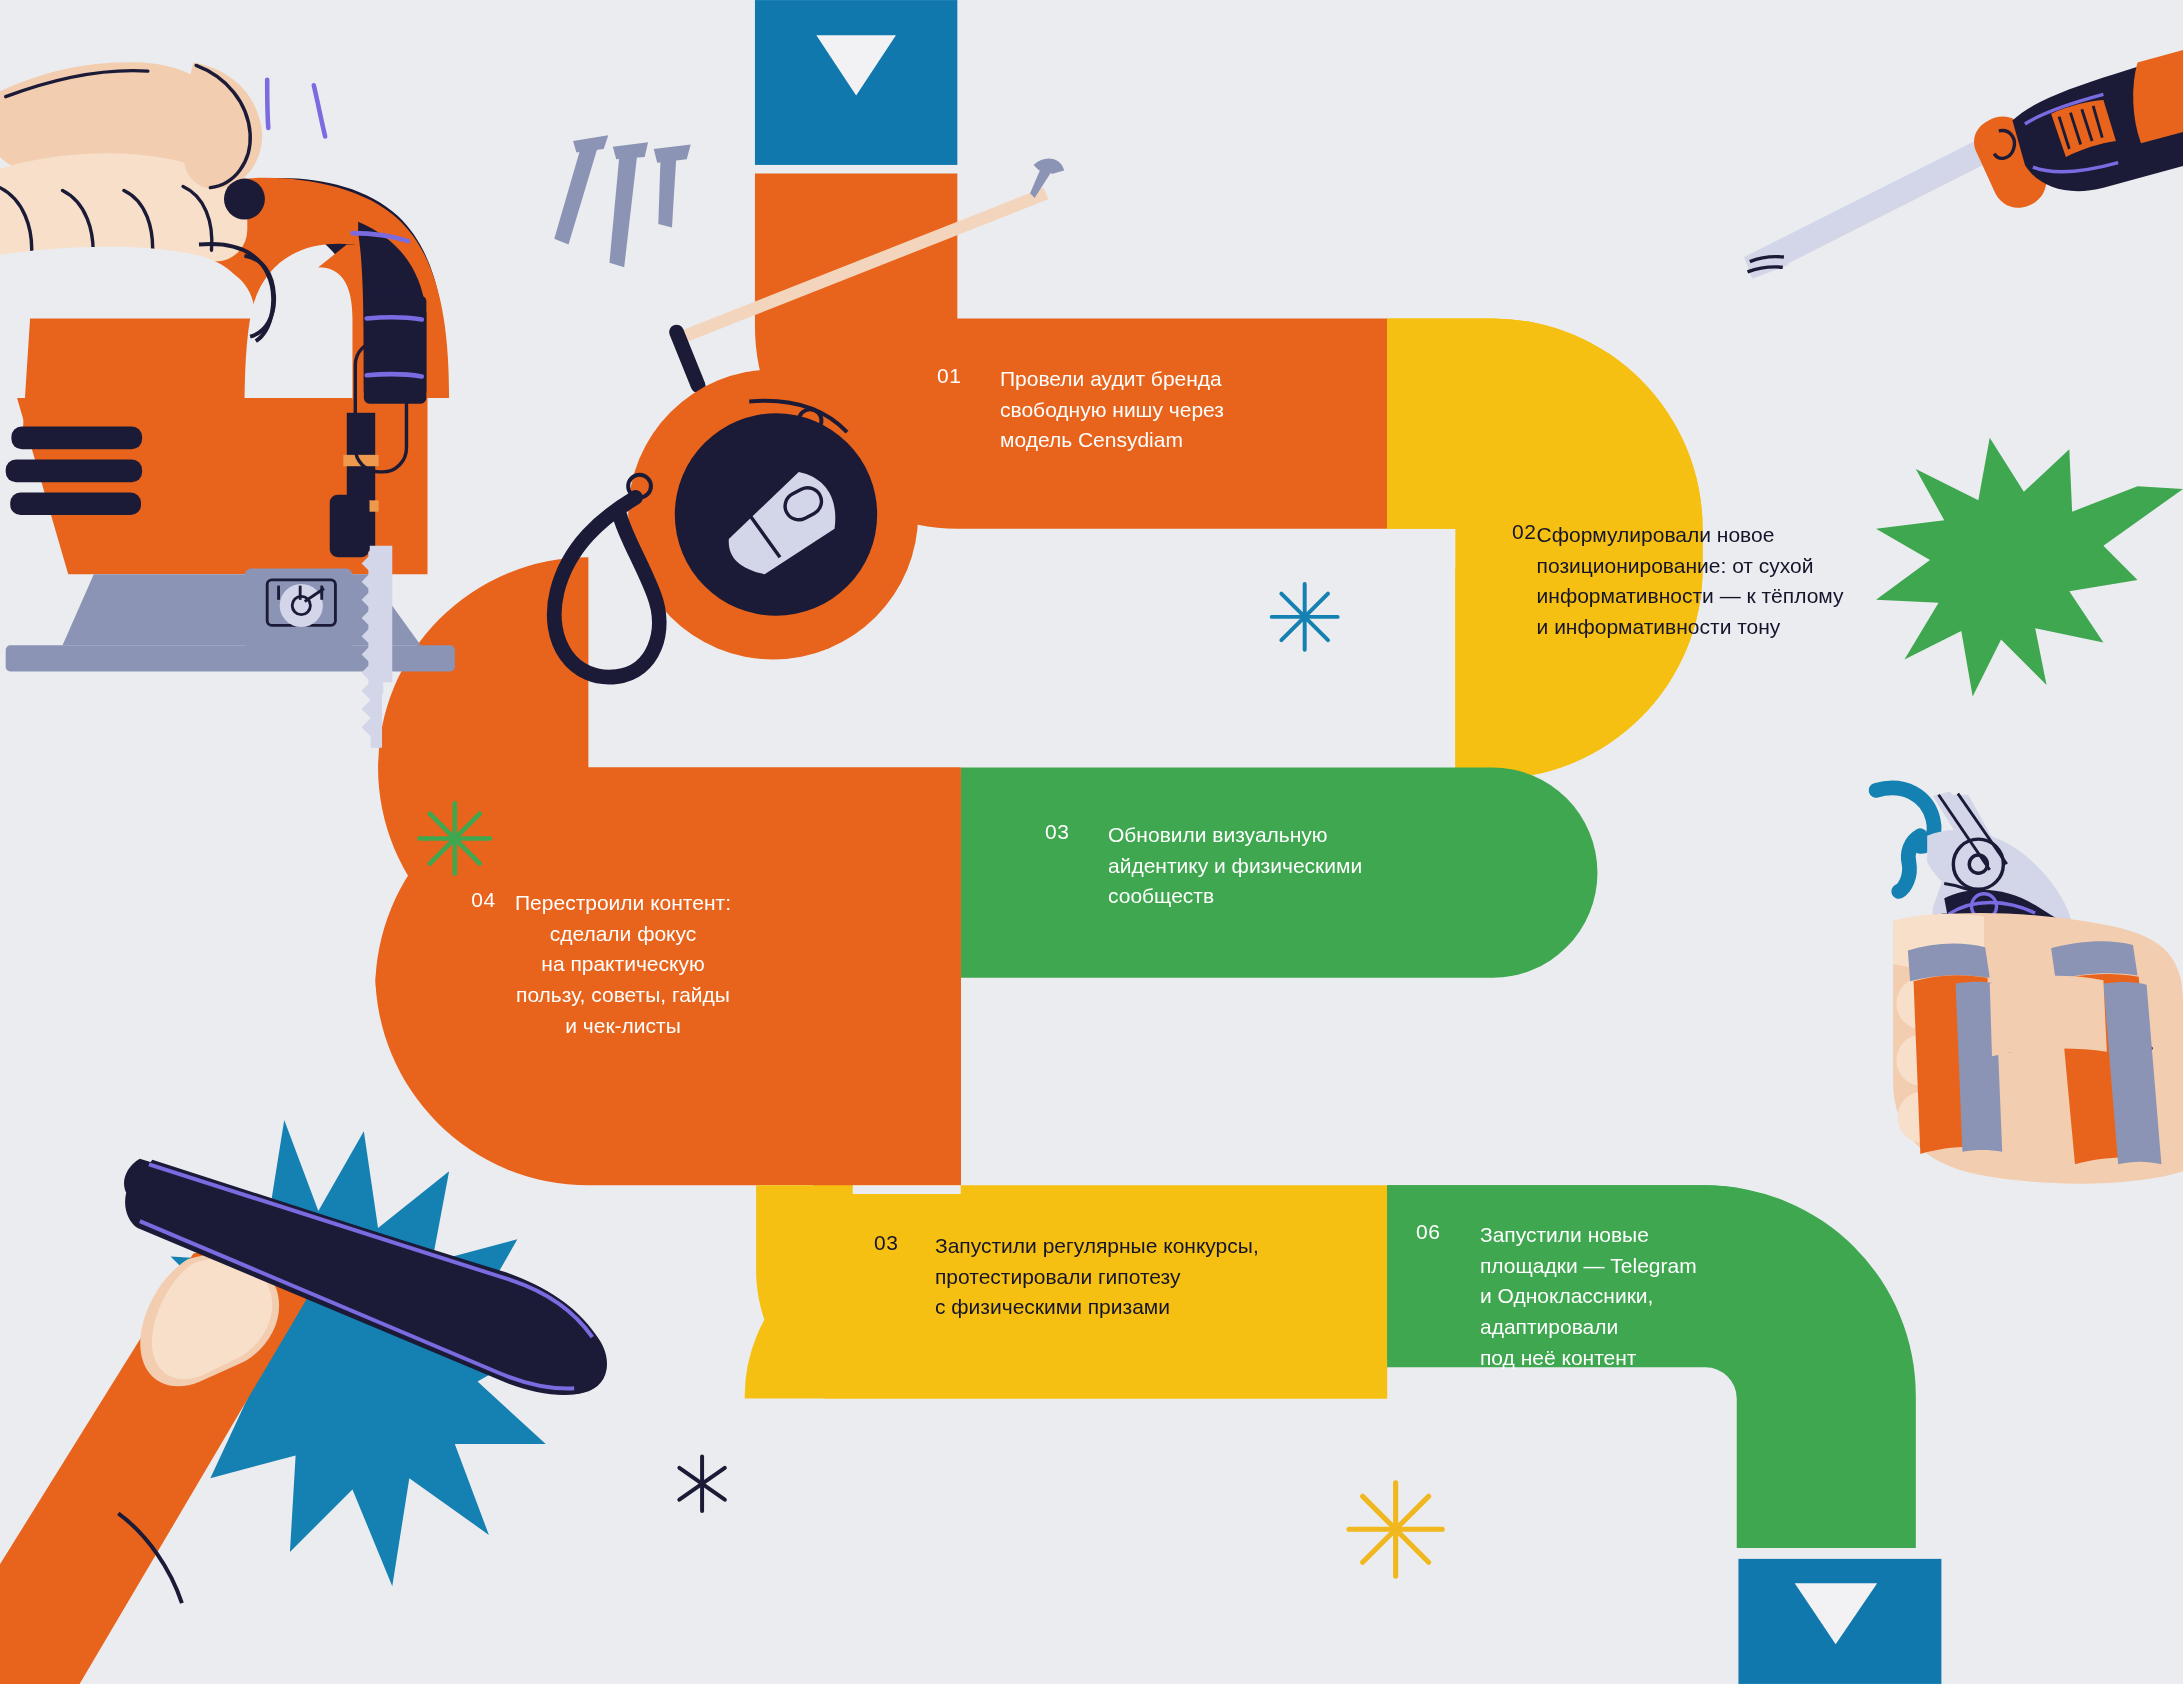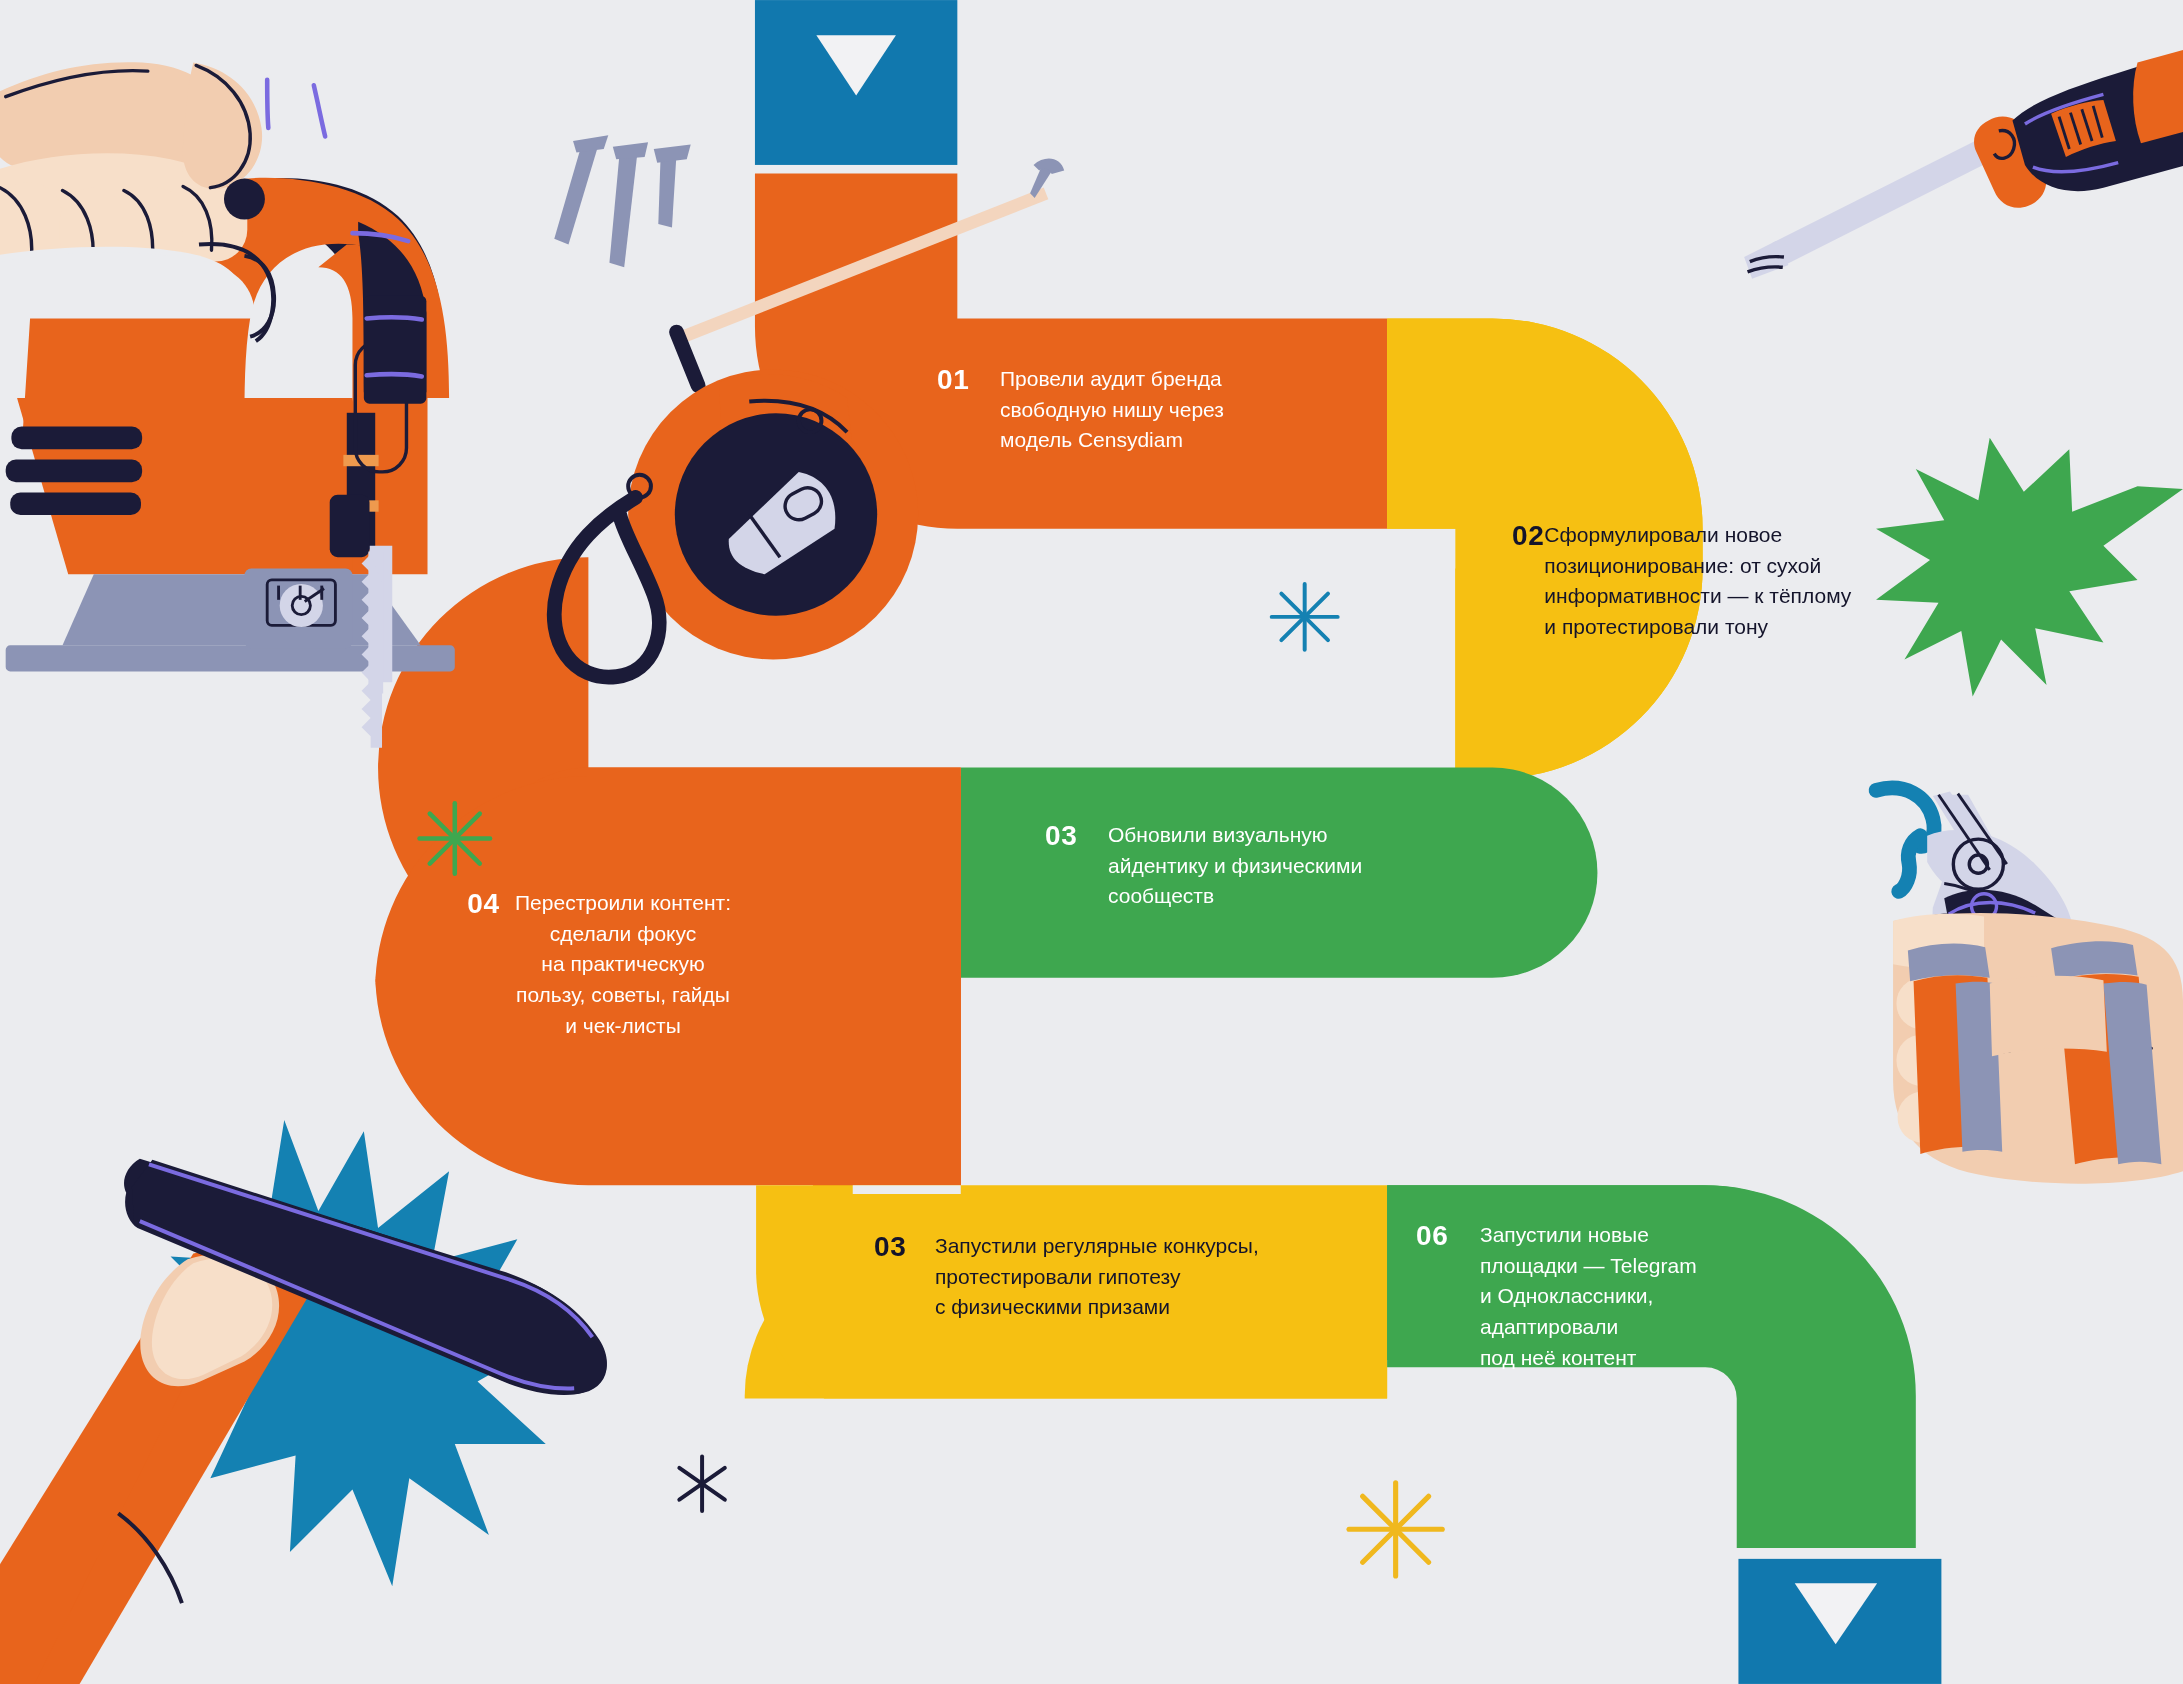--- a/index.html
+++ b/index.html
@@ -1,20 +1,20 @@
 <!DOCTYPE html>
 <html style="font-size:9px"><head>
 <meta charset="utf-8">
 <style>
   html,body{margin:0;padding:0;background:#EBEBEE;}
   body{font-family:"Liberation Sans",sans-serif;}
   #stage{position:relative;width:2183px;height:1684px;background:#EBECEF;overflow:hidden;}
   #art{position:absolute;inset:0;width:2183px;height:1684px;}
   .txt{position:absolute;display:flex;align-items:flex-start;}
-  .num{font-size:28px;font-weight:700;letter-spacing:0.6px;white-space:nowrap;}
+  .num{font-size:21px;font-weight:400;letter-spacing:0.6px;white-space:nowrap;}
   .body{font-size:21px;line-height:1.46;font-weight:400;}
   .light .num,.light .body{color:#FFFFFF;}
   .dark .num,.dark .body{color:#14142B;}
 </style>
 </head>
 <body>
 
 <div id="stage">
 
   <svg id="art" viewBox="0 0 3840 2962" xmlns="http://www.w3.org/2000/svg">
@@ -389,21 +389,21 @@
       <div>модель Censydiam</div>
     </div>
   </div>
 
   <div class="txt dark" style="left:1512px;top:520px;flex-direction:row;">
     <div class="num" style="margin-bottom:35px">02</div>
     <div class="body">
       <div>Сформулировали новое</div>
       <div>позиционирование: от сухой</div>
       <div>информативности — к тёплому</div>
-      <div>и протестировали тону</div>
+      <div>и информативности тону</div>
     </div>
   </div>
 
   <div class="txt light" style="left:1045px;top:820px;">
     <div class="num" style="width:63px">03</div>
     <div class="body">
       <div>Обновили визуальную</div>
       <div>айдентику и физическими</div>
       <div>сообществ</div>
     </div>

